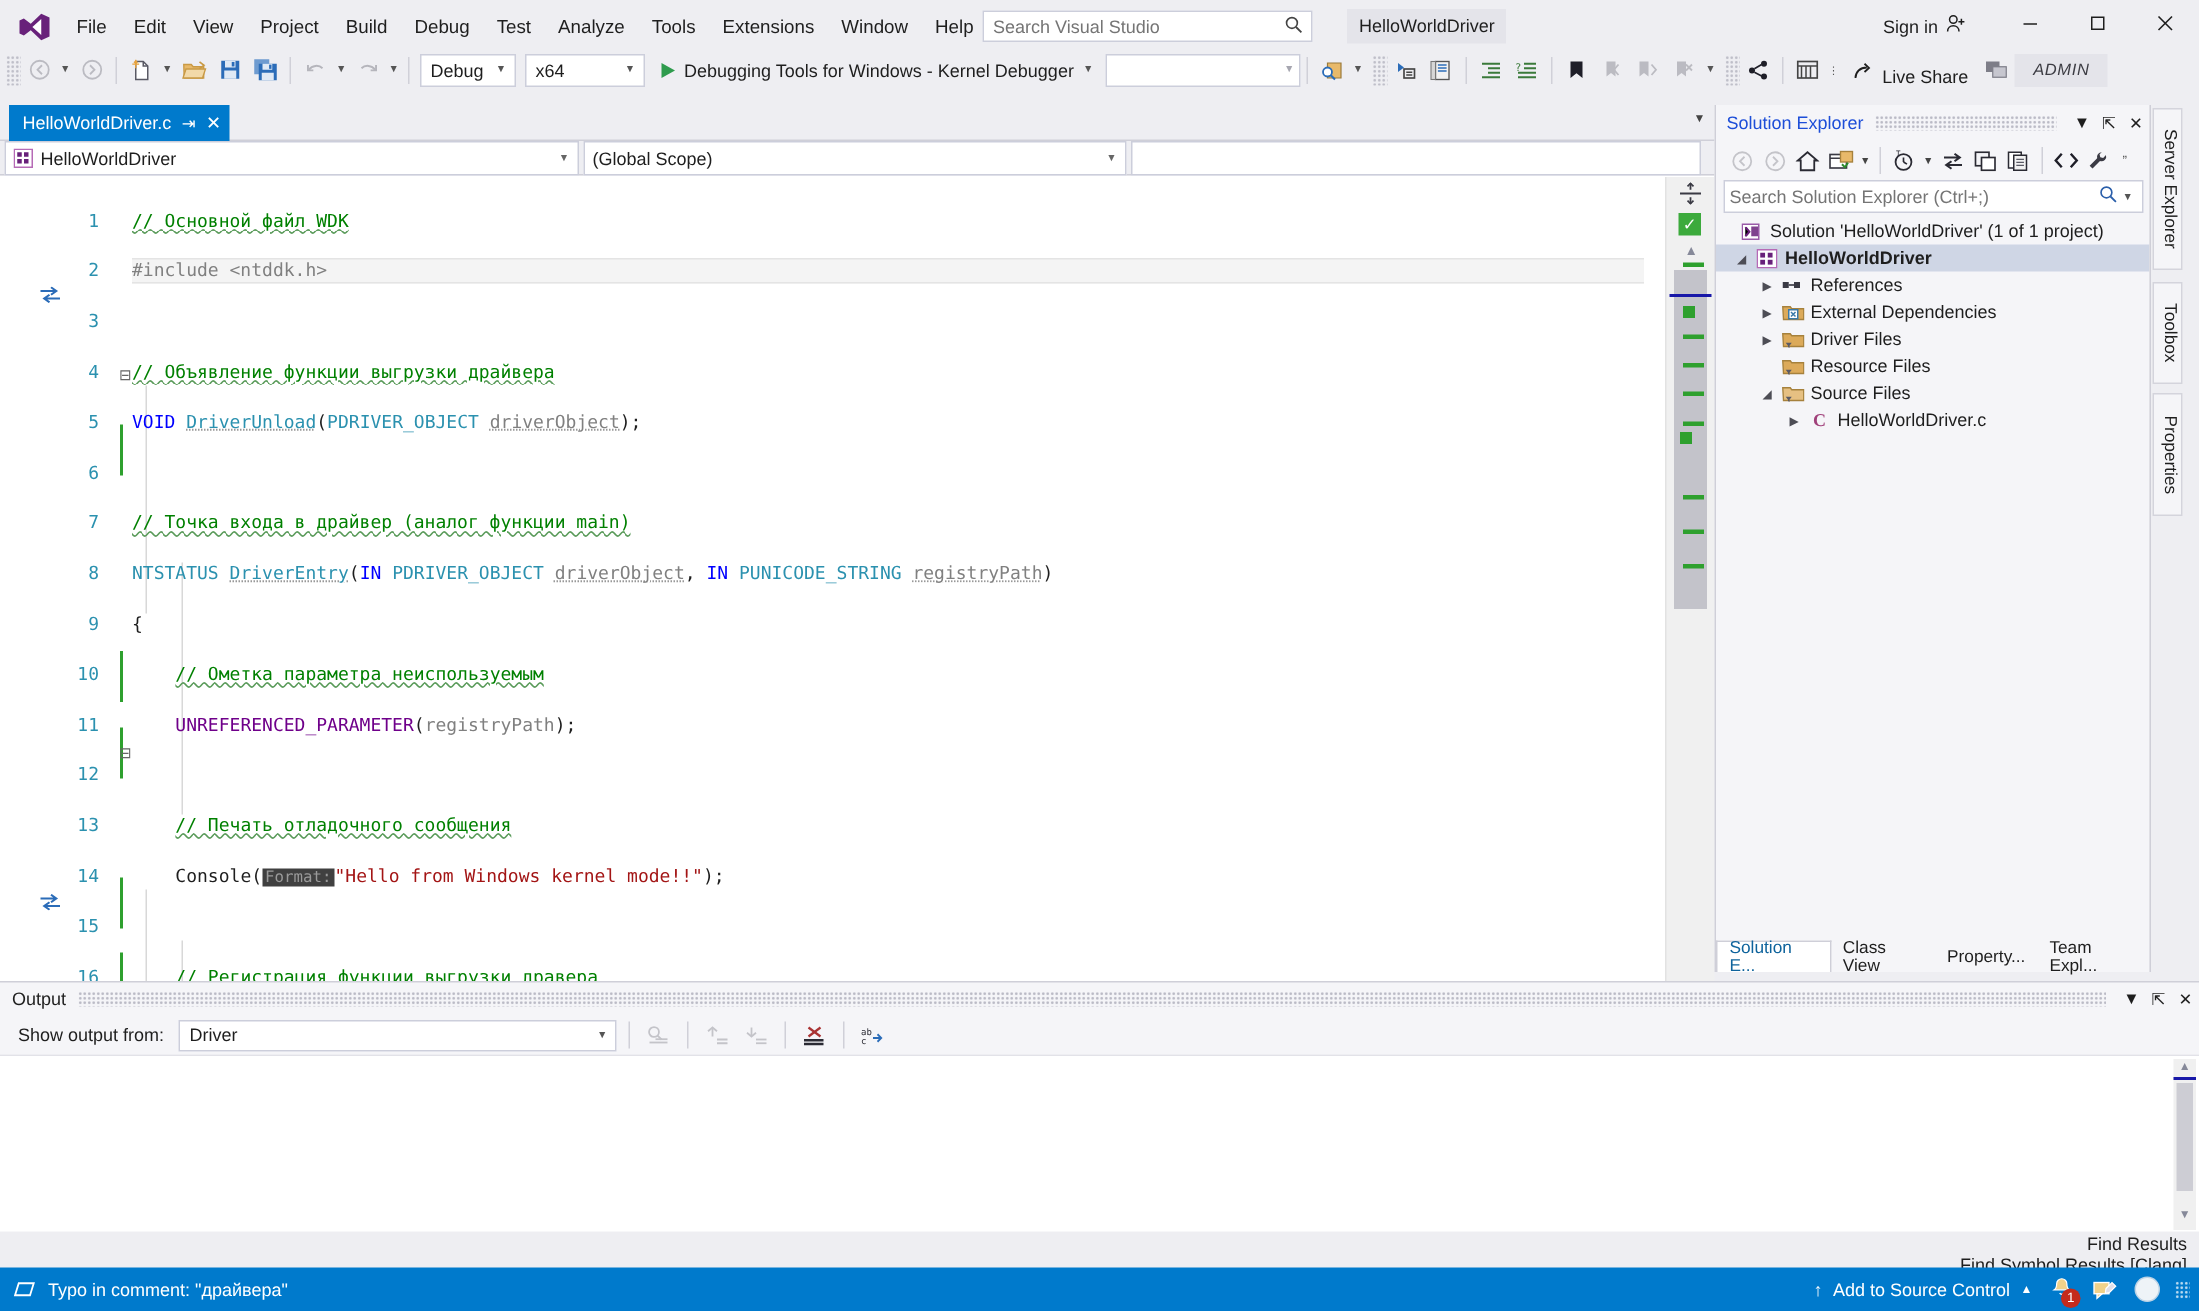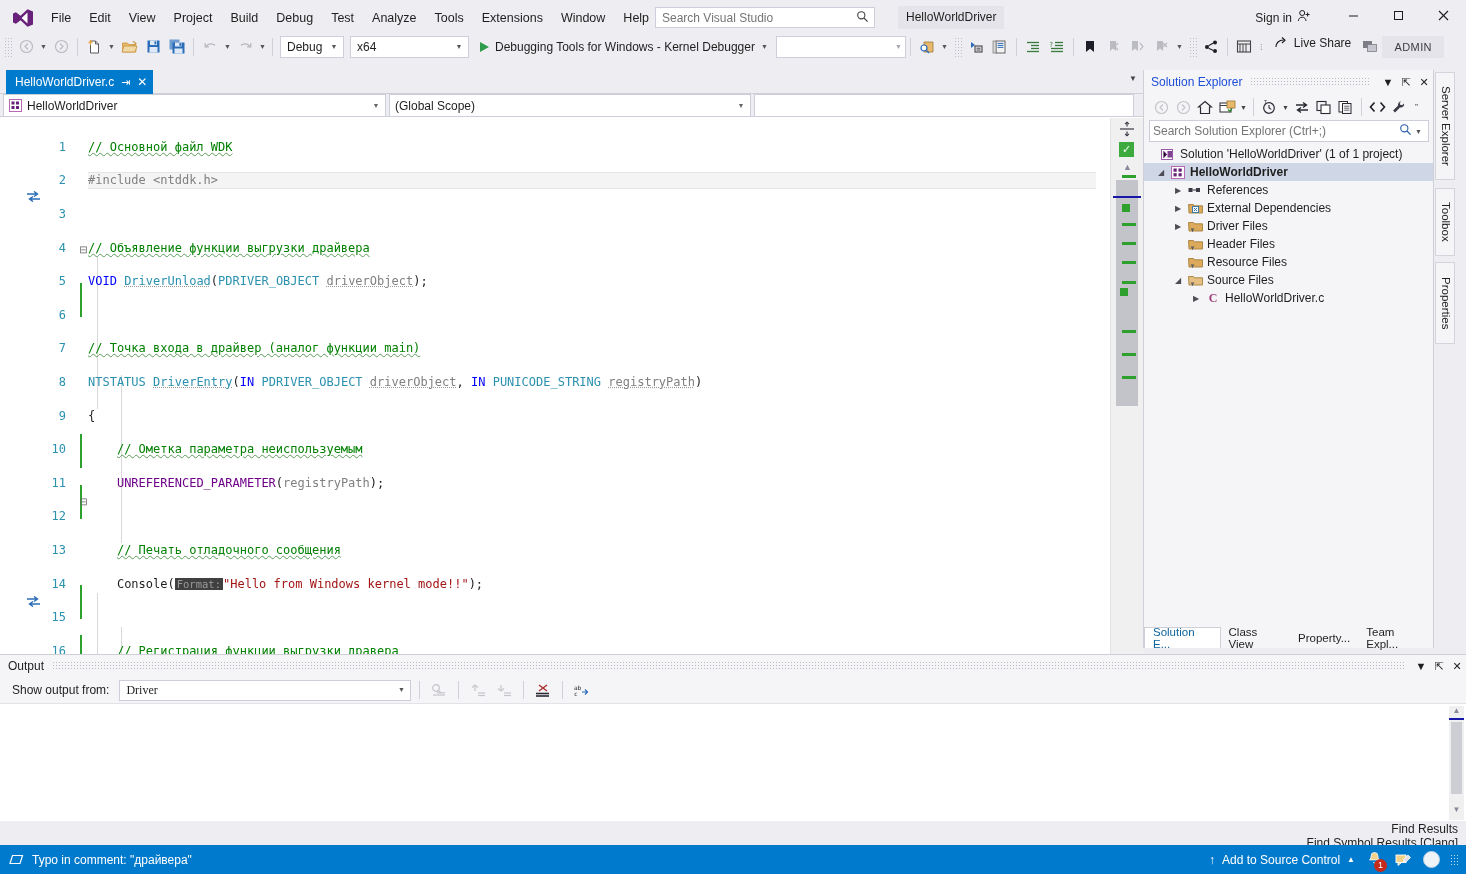--- a/index.html
+++ b/index.html
@@ -33,22 +33,22 @@
   .tb-btn { width:22px; height:22px; display:flex; align-items:center; justify-content:center; margin:0 1px; }
   .tb-btn.dis { opacity:.38; }
   .tb-sep { width:1px; height:18px; background:#d0d0d8; margin:0 4px; }
   .tb-caret { width:11px; height:22px; display:flex; align-items:center; justify-content:center; font-size:7px; color:#555; }
   .combo { height:22px; border:1px solid #cccedb; background:#fff; display:flex; align-items:center; padding:0 2px 0 6px; font-size:12px; color:#1e1e1e; margin:0 3px; }
   .combo .cv { flex:1; white-space:nowrap; overflow:hidden; }
   .combo .ca { width:14px; text-align:center; font-size:7px; color:#555; }
   .run-btn { display:flex; align-items:center; gap:6px; padding:0 8px; height:22px; font-size:12px; color:#1e1e1e; }
   .tri { width:0; height:0; border-left:9px solid #2e9b4d; border-top:5.5px solid transparent; border-bottom:5.5px solid transparent; }
   .empty-combo { width:130px; height:22px; border:1px solid #cccedb; background:#fff; display:flex; align-items:center; justify-content:flex-end; padding-right:3px; }
-  .live-share { display:flex; align-items:flex-start; gap:5px; padding:0 7px; height:22px; font-size:12px; }
-  .admin-badge { width:62px; height:22px; background:#e4e4ea; display:flex; align-items:center; justify-content:center; font-size:11px; color:#3c3c43; letter-spacing:.4px; }
+  .live-share { display:flex; align-items:flex-end; gap:5px; padding:0 7px; height:22px; font-size:12px; }
+  .admin-badge { width:62px; height:22px; background:#e4e4ea; display:flex; align-items:center; justify-content:center; font-size:11px; color:#3c3c43; letter-spacing:.4px;font-style:italic; }
 
   
   .editor-wrap { position:absolute; left:0; top:70px; width:1143px; height:578px; background:#fff; }
   .tabrow { position:absolute; left:0; top:0; width:1143px; height:24px; background:#eeeef2; border-bottom:1px solid #cfcfd8; }
   .doctab { position:absolute; left:6px; top:0; height:24px; background:#007acc; color:#fff; display:flex; align-items:center; padding:0 6px 0 9px; font-size:12px; gap:7px; }
   .doctab .pin { font-size:11px; }
   .doctab .x { font-size:12px; }
   .tabrow-caret { position:absolute; right:6px; top:4px; font-size:8px; color:#444; }
 
   .navbar { position:absolute; left:0; top:24px; width:1143px; height:23px; background:#eeeef2; display:flex; align-items:stretch; border-bottom:1px solid #cfcfd8; }
@@ -127,21 +127,21 @@
   .vtabs { position:absolute; left:1433px; top:70px; width:33px; height:578px; background:#eeeef2; border-left:1px solid #cfcfd8; }
   .vtab { position:absolute; left:1px; width:20px; background:#f5f5f8; border:1px solid #d4d4dc; writing-mode:vertical-rl; text-align:center; font-size:11.5px; color:#1e1e1e; padding:6px 2px; }
 
   
   .outpanel { position:absolute; left:0; top:654px; width:1466px; height:166px; background:#f5f5f8; border-top:1px solid #cfcfd8; }
   .out-head { height:22px; display:flex; align-items:center; padding-left:8px; font-size:12px; }
   .out-head .dots { flex:1; height:10px; margin:0 8px;
     background-image:radial-gradient(#b9b9c4 0.8px, transparent 0.9px); background-size:3px 3px; }
   .out-head .hb { width:18px; text-align:center; font-size:11px; }
   .out-tb { height:26px; display:flex; align-items:center; padding-left:12px; gap:4px; font-size:12px; }
-  .out-combo { width:292px; height:21px; background:#fff; border:1px solid #cccedb; display:flex; align-items:center; padding:0 2px 0 6px; font-size:12px; margin-left:6px;font-family:Liberation Serif, serif; }
+  .out-combo { width:292px; height:21px; background:#fff; border:1px solid #cccedb; display:flex; align-items:center; padding:0 2px 0 6px; font-size:12px; margin-left:6px; }
   .out-combo .ov { flex:1; }
   .out-combo .oa { width:14px; text-align:center; font-size:7px; color:#555; }
   .out-ic { width:22px; height:22px; display:flex; align-items:center; justify-content:center; }
   .out-ic.dis { opacity:.35; }
   .out-body { position:absolute; left:0; top:48px; width:1466px; height:118px; background:#fff; border-top:1px solid #e2e2e8; }
   .out-scroll { position:absolute; right:2px; top:2px; width:15px; height:114px; background:#f0f0f0; }
   .osc-up,.osc-dn { height:15px; text-align:center; color:#868999; font-size:8px; }
   .osc-thumb { position:absolute; top:16px; left:2px; width:11px; height:72px; background:#cdcdd4; }
   .osc-line { position:absolute; top:12px; left:0; width:15px; height:2px; background:#1818a8; }
 
@@ -291,21 +291,21 @@
           <path d="M12 7.5C10 4.5 5.5 4 3 6.5" fill="none" stroke="#5a5a65" stroke-width="1.3"></path>
           <path d="M12.7 4.3v3.6H9.1" fill="none" stroke="#5a5a65" stroke-width="1.3"></path>
         </svg>
     </div>
     <div class="tb-caret">▼</div>
     <div class="tb-sep"></div>
     <div class="combo" style="width:64px;">
       <span class="cv">Debug</span>
       <span class="ca">▼</span>
     </div>
-    <div class="combo" style="width:119px;">
+    <div class="combo" style="width:80px;">
       <span class="cv">x64</span>
       <span class="ca">▼</span>
     </div>
     <div class="run-btn">
       <span class="tri"></span>
       <span>Debugging Tools for Windows - Kernel Debugger</span>
       <span style="font-size:7px;color:#555;">▼</span>
     </div>
     <div class="empty-combo">
       <span style="font-size:7px;color:#a6a6b0;">▼</span>
@@ -714,30 +714,20 @@
         <span class="tl">Driver Files</span>
       </div>
       <div class="tr" style="padding-left:27px;">
         <span class="tw"></span>
         <span class="ti">
           <svg width="15" height="13" viewBox="0 0 15 13">
               <path d="M0.5 2.5h5l1 1.3h8V11h-13.5z" fill="#dcaa5a" stroke="#a6813c" stroke-width=".9"></path>
               <path d="M2.5 8.5h4l-1.5 2v1.5l-1-.6V10.5z" fill="#5a5a65"></path>
             </svg>
         </span>
-        <span class="tl">Header Files</span>
-      </div>
-      <div class="tr" style="padding-left:27px;">
-        <span class="tw"></span>
-        <span class="ti">
-          <svg width="15" height="13" viewBox="0 0 15 13">
-              <path d="M0.5 2.5h5l1 1.3h8V11h-13.5z" fill="#dcaa5a" stroke="#a6813c" stroke-width=".9"></path>
-              <path d="M2.5 8.5h4l-1.5 2v1.5l-1-.6V10.5z" fill="#5a5a65"></path>
-            </svg>
-        </span>
         <span class="tl">Resource Files</span>
       </div>
       <div class="tr" style="padding-left:27px;">
         <span class="tw">◢</span>
         <span class="ti">
           <svg width="15" height="13" viewBox="0 0 15 13">
               <path d="M0.5 2.5h5l1 1.3h8V11h-13.5z" fill="#e6c082" stroke="#a6813c" stroke-width=".9"></path>
               <path d="M2.5 8.5h4l-1.5 2v1.5l-1-.6V10.5z" fill="#5a5a65"></path>
             </svg>
         </span>

